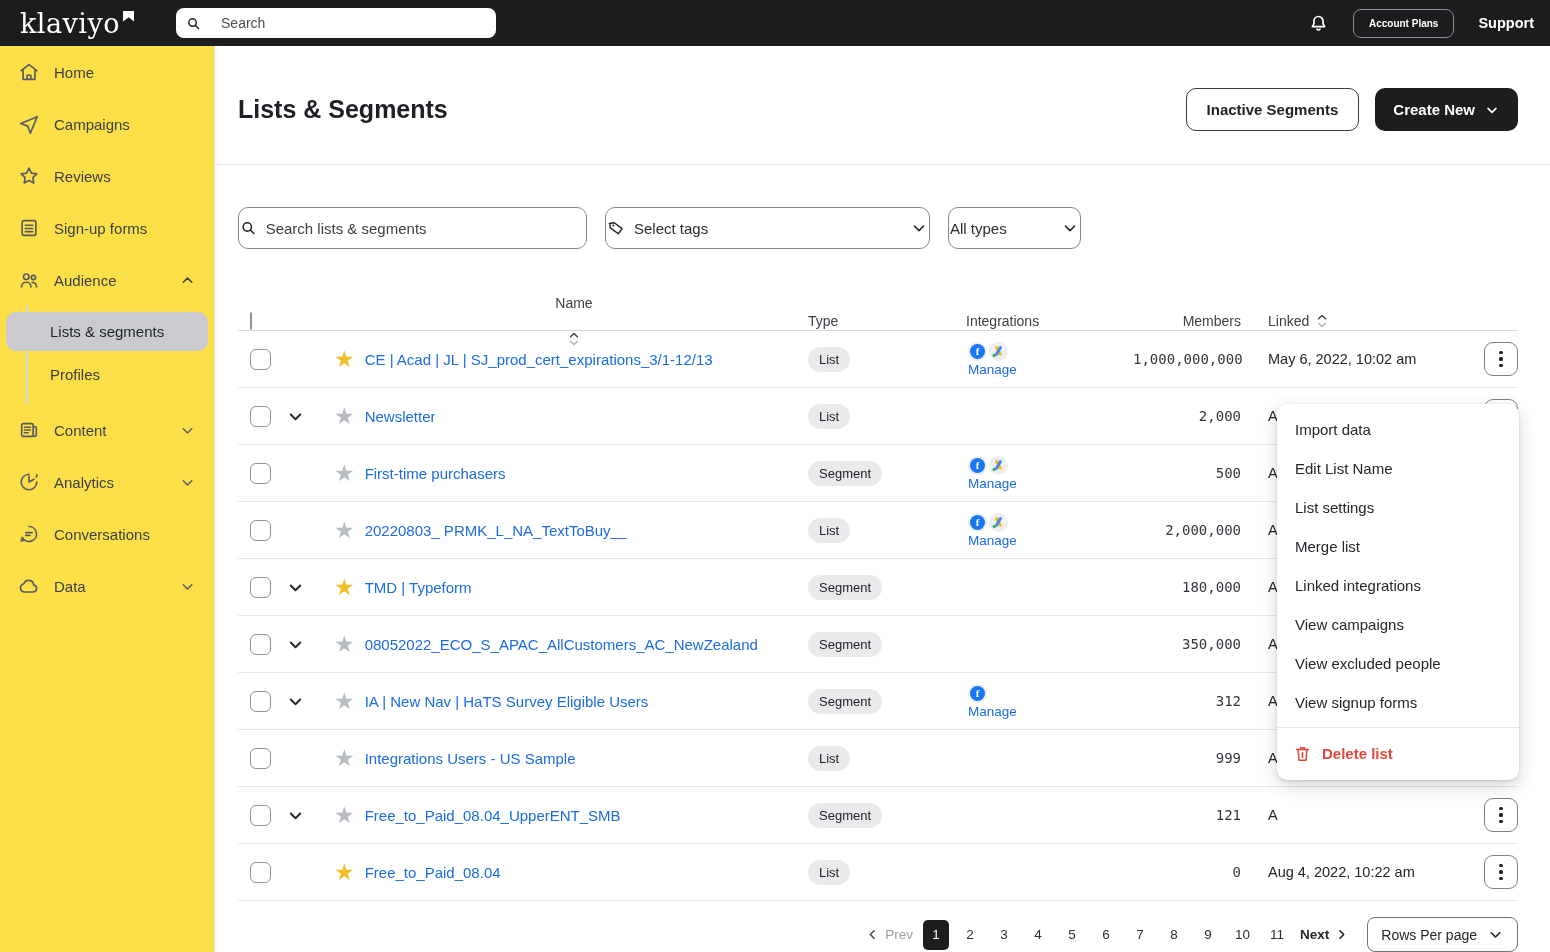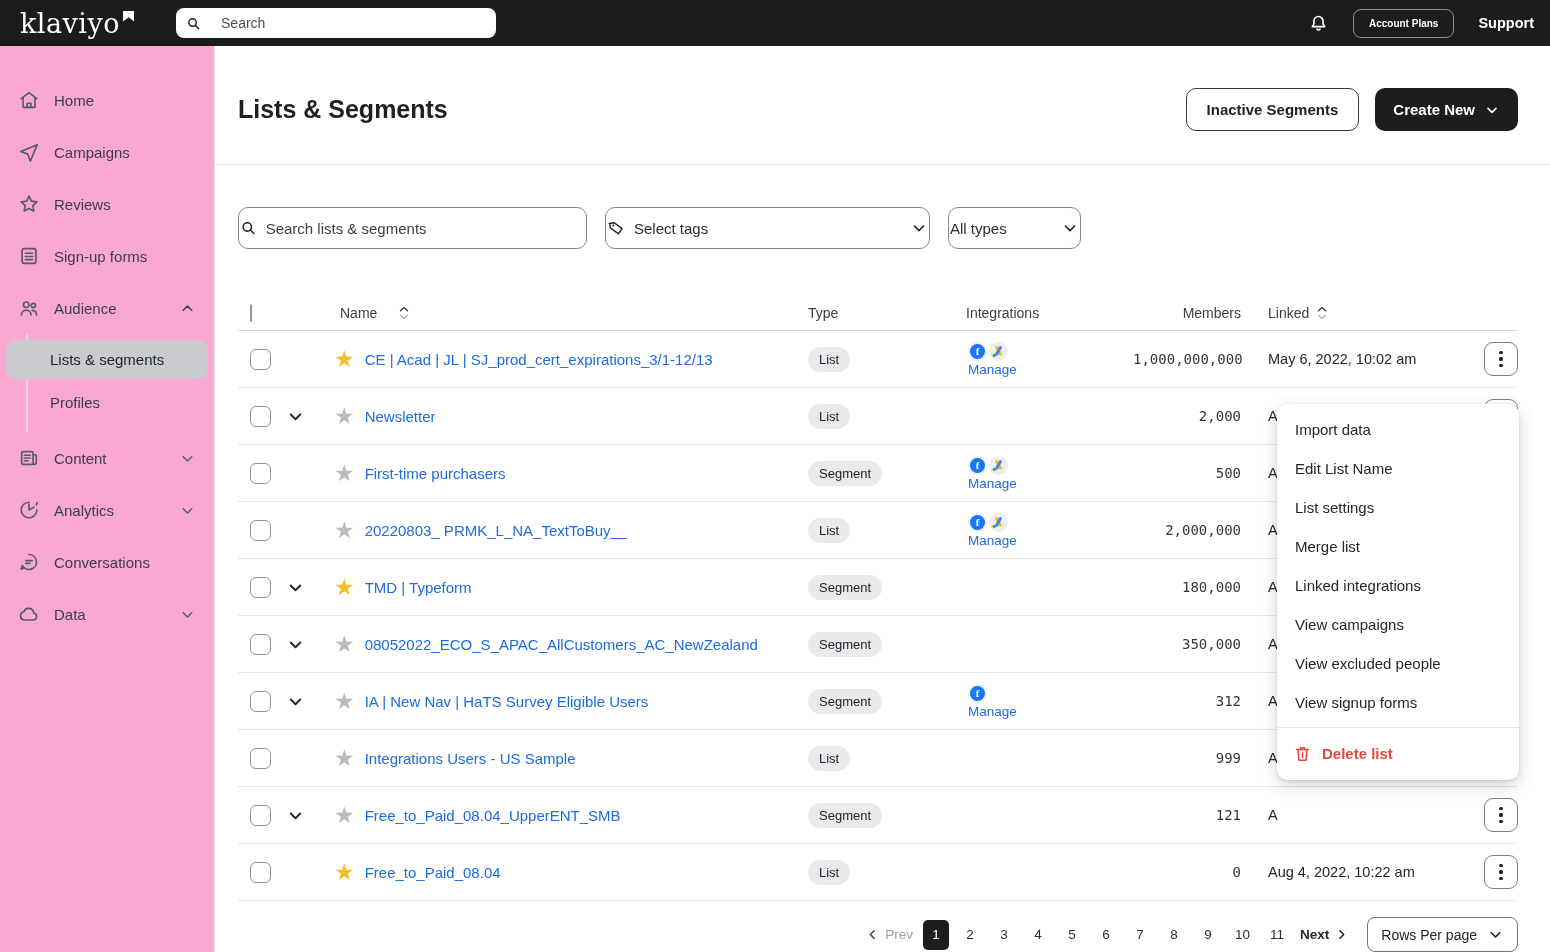--- a/index.html
+++ b/index.html
@@ -20,22 +20,22 @@
     font-family:"Liberation Sans", sans-serif; }
   .top-search input::placeholder { color:#4b4f55; }
   .top-right { margin-left:auto; display:flex; align-items:center; gap:24px; }
   .bell-btn { background:none; border:none; cursor:pointer; display:flex; }
   .btn-account { background:none; color:#fff; border:1px solid #8b8e93; border-radius:8px;
     padding:8px 15px; font-size:10px; font-weight:700; cursor:pointer;
     font-family:"Liberation Sans", sans-serif; }
   .support-link { color:#fff; font-size:14.5px; font-weight:700; text-decoration:none; }
 
   
-  .sidebar { position:absolute; top:46px; left:0; width:215px; bottom:0; background:#f9a8d4;
-    border-right:1px solid #e3e4e6; padding-top:28px; }
+  .sidebar { position:absolute; top:46px; left:0; width:215px; bottom:0; background:#fde047;
+    border-right:1px solid #e3e4e6; }
   .side-item { display:flex; align-items:center; gap:14px; height:52px; padding:0 18px;
     cursor:pointer; }
   .side-item .lbl { font-size:15px; color:#3b3f45; }
   .side-item .chev { margin-left:auto; display:flex; }
   .side-children { position:relative; padding:2px 0 6px 0; }
   .side-children::before { content:""; position:absolute; left:26px; top:0; bottom:0;
     width:1.5px; background:#d7d8da; }
   .side-child { position:relative; margin:4px 6px; padding:11px 12px 11px 44px;
     font-size:15px; color:#3b3f45; border-radius:10px; cursor:pointer; }
   .side-child.selected { background:#c9cbce; color:#1f2226; }
@@ -66,21 +66,21 @@
   .f-tags .lbl, .f-types .lbl { font-size:15px; color:#2a2d32; }
   .f-tags .chev { margin-left:auto; display:flex; }
   .f-types { width:133px; justify-content:space-between; }
 
   
   .table { margin:46px 32px 0 23px; }
   .tgrid { display:grid; grid-template-columns:34px 46px 1fr 150px 175px 130px 215px 40px;
     align-items:center; }
   .thead { height:36px; border-bottom:1px solid #d8d9db; font-size:14px; color:#3c4046; }
   .th-check { padding-left:12px; }
-  .th-name { display:flex; align-items:center; gap:20px; padding-left:22px; }
+  .th-name { display:flex; align-items:center; gap:20px; padding-left:22px;flex-direction:column; }
   .th-integrations { padding-left:8px; }
   .th-members { text-align:right; padding-right:22px; }
   .th-created { display:flex; align-items:center; gap:6px; padding-left:5px; }
   .trow { height:57px; border-bottom:1px solid #e6e7e9; font-size:15px; }
   .cell-check { padding-left:12px; display:flex; }
   .checkbox { width:21px; height:21px; border:1.6px solid #8f939a; border-radius:6px;
     background:#fff; cursor:pointer; }
   .cell-expand { display:flex; justify-content:center; }
   .cell-expand .exp { display:flex; cursor:pointer; }
   .trow[data-expandable="false"] .exp { visibility:hidden; }

